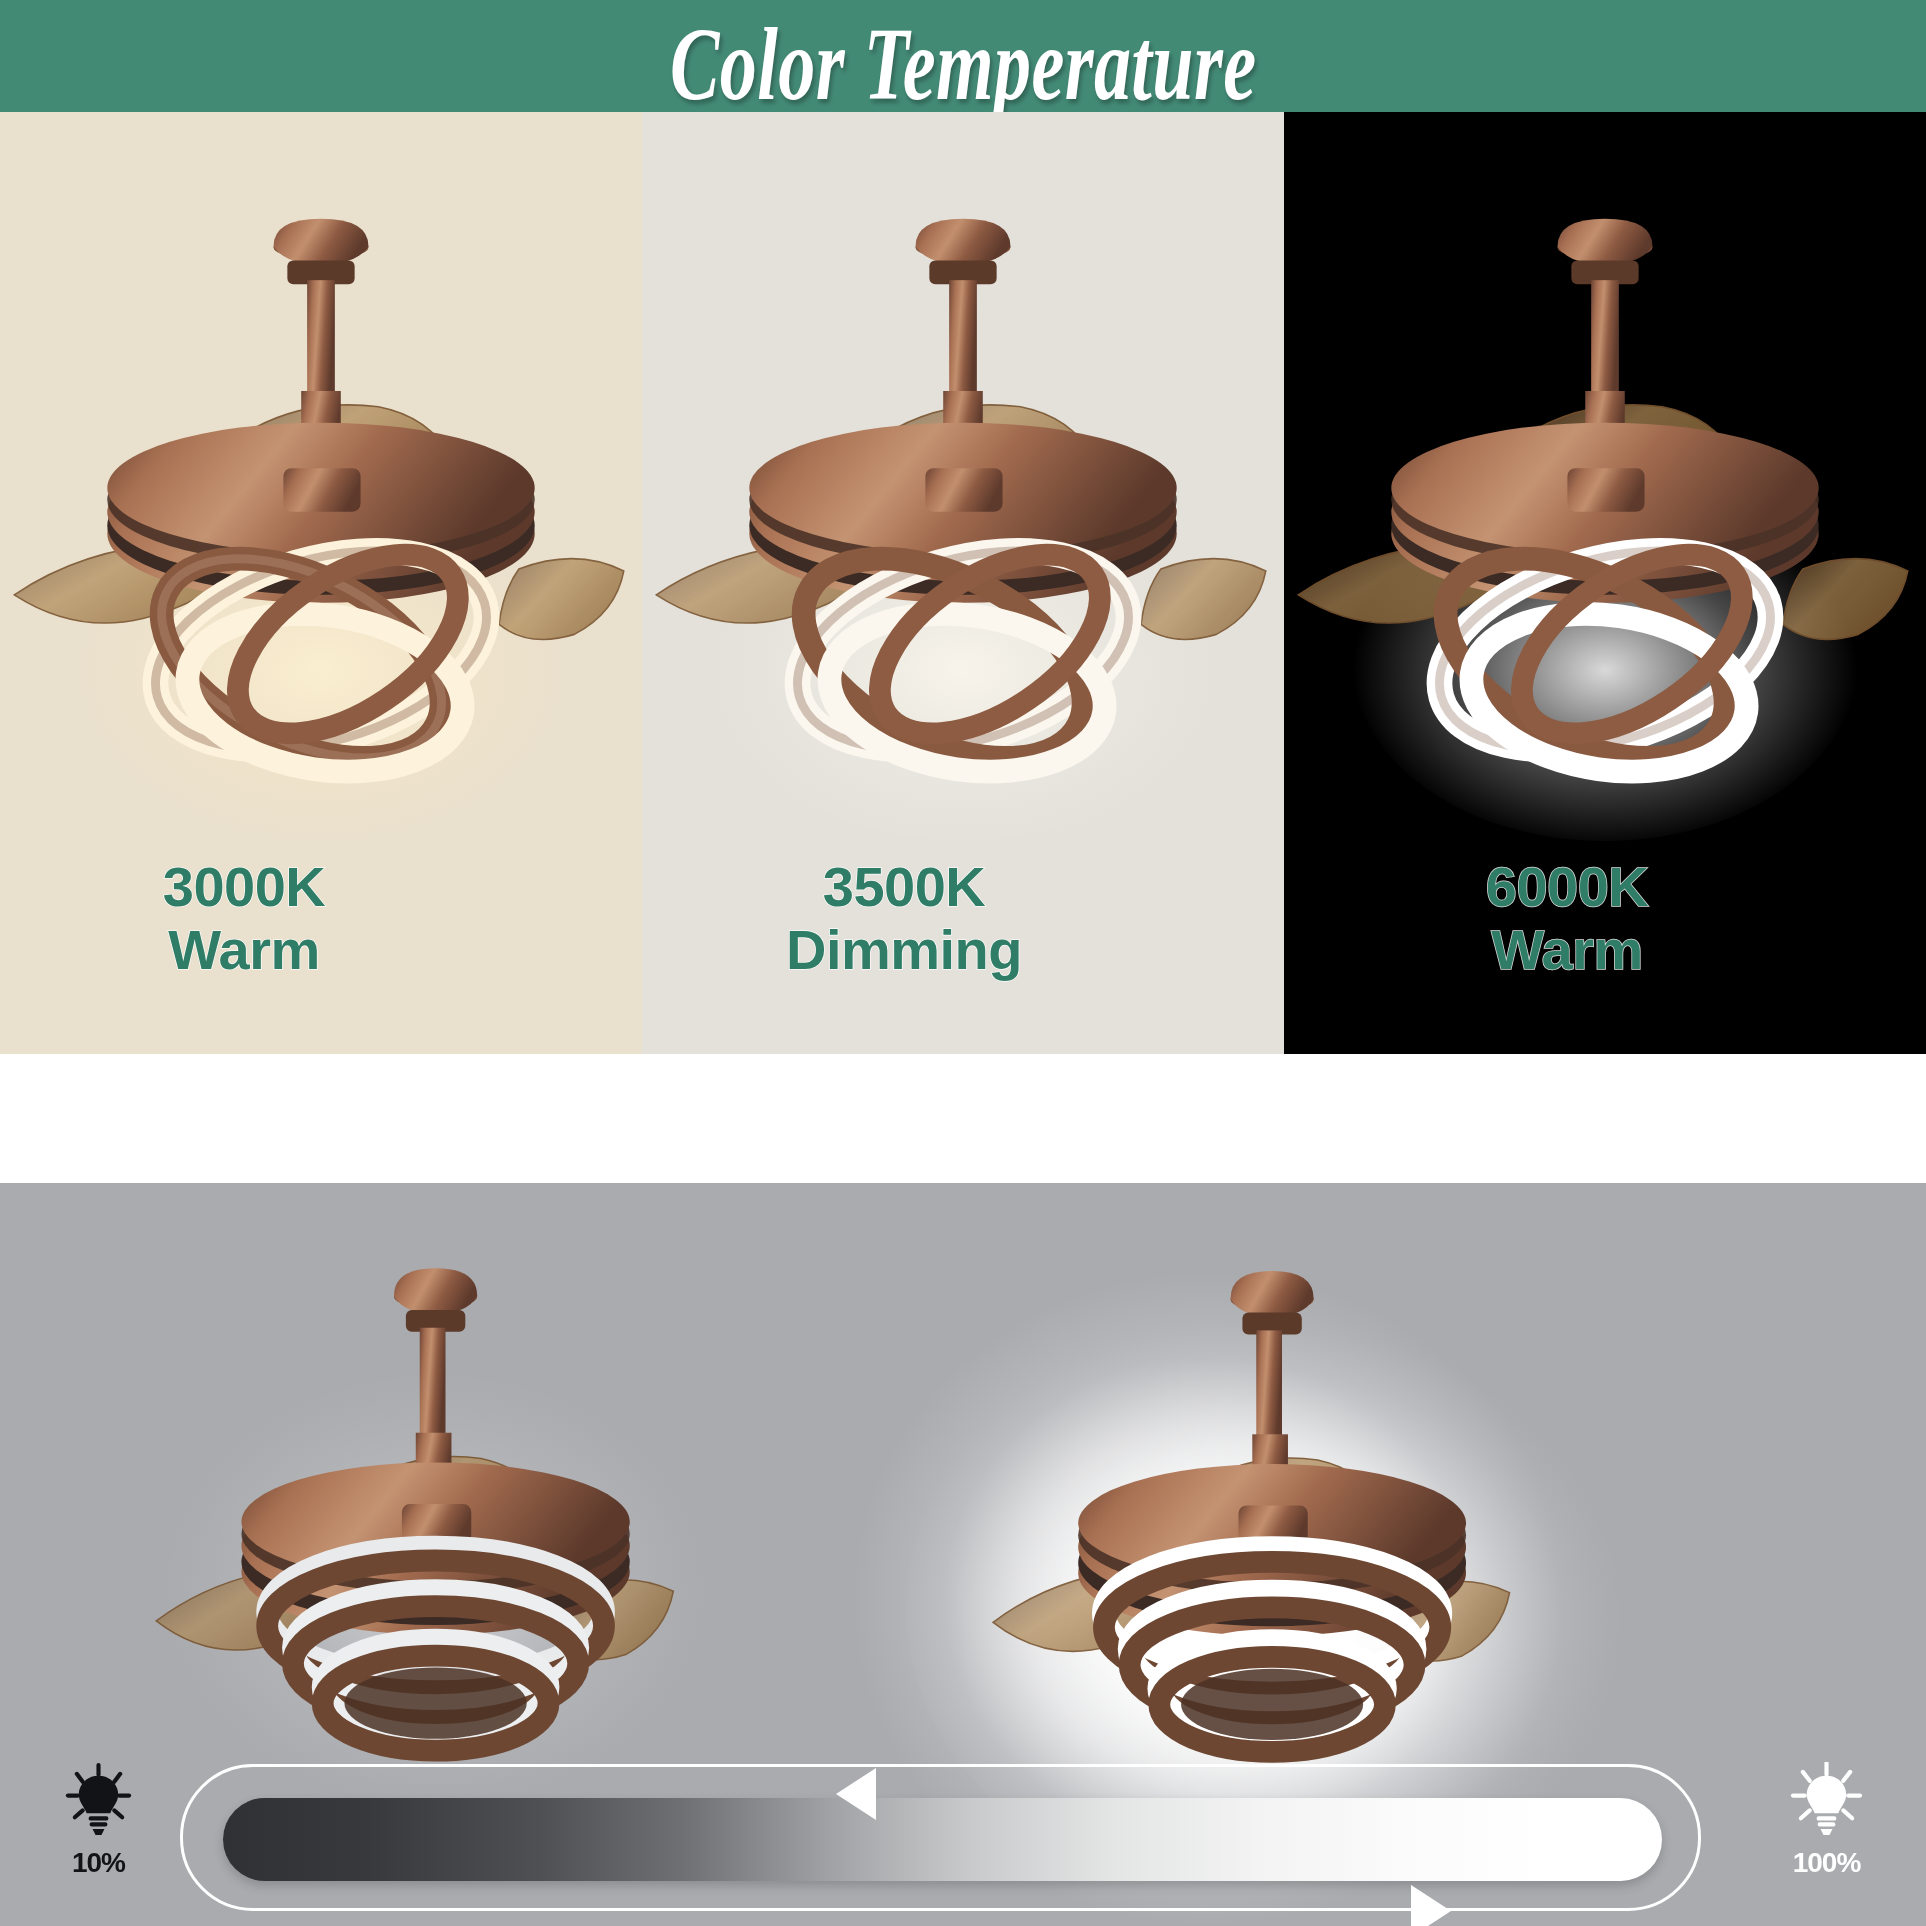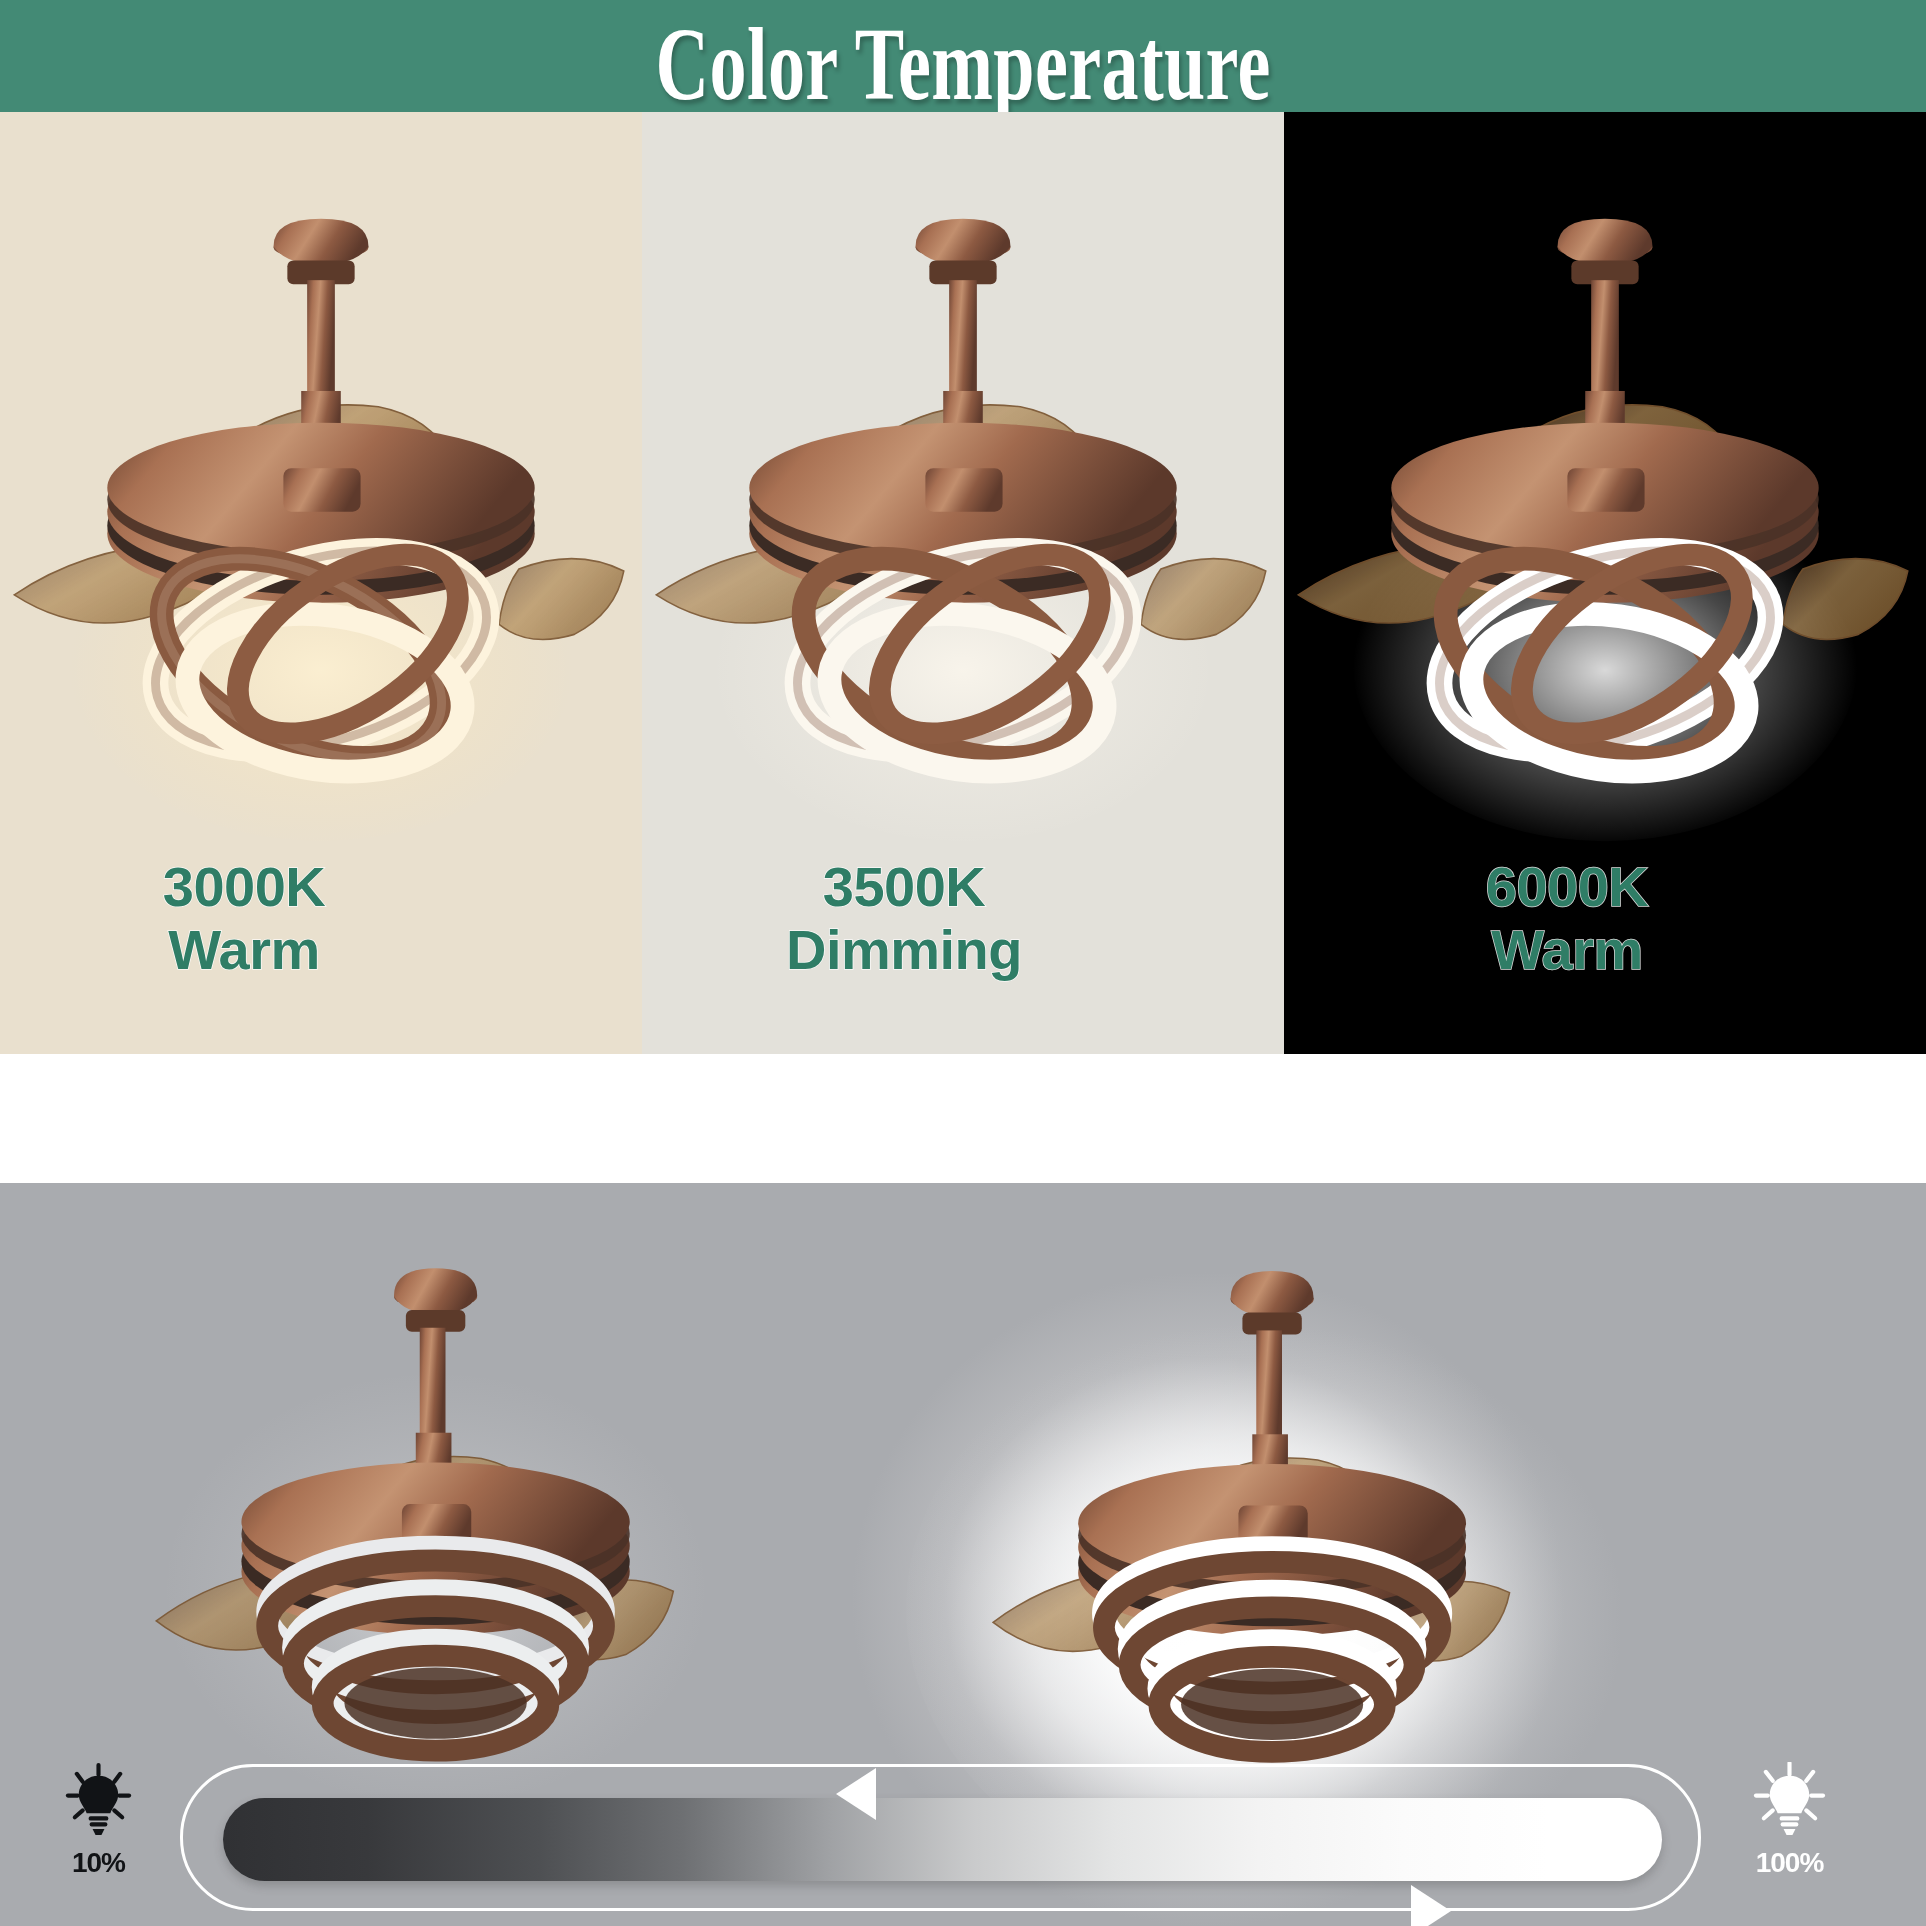--- a/index.html
+++ b/index.html
@@ -9,20 +9,21 @@
     background:#ffffff;
     overflow:hidden;
   }
   #page { position:relative; width:1927px; height:1927px; overflow:hidden; }
 
   
   .banner {
     position:absolute; left:0; width:1927px;
     display:flex; align-items:center; justify-content:center;
     background:#438a75;
+    font-style:italic;
   }
   .banner .banner-title {
     color:#ffffff;
     font-family:"Liberation Serif", serif;
     font-weight:700;
     letter-spacing:0.5px;
     transform:scaleX(0.72);
     transform-origin:center;
     text-shadow:3px 4px 5px rgba(0,0,0,0.28);
     white-space:nowrap;
@@ -73,21 +74,21 @@
   }
   #dim-fan-left  { position:absolute; left:79px;  top:10px; }
   #dim-fan-right { position:absolute; left:896px; top:0px; }
 
   
   #slider-area {
     position:absolute; left:0; top:1752px; width:1927px; height:174px;
   }
   .bulb-block { position:absolute; top:10px; text-align:center; width:129px; }
   #bulb-low  { left:34px; }
-  #bulb-high { left:1725px; }
+  #bulb-high { left:1762px; }
   .bulb-pct { font-weight:700; font-size:28px; margin-top:4px; letter-spacing:-1px; }
   #bulb-low  .bulb-pct { color:#111316; }
   #bulb-high .bulb-pct { color:#ffffff; }
 
   #slider-track {
     position:absolute; left:180px; top:12px; width:1521px; height:147px;
     border:3.5px solid #ffffff; border-radius:73px;
     background:transparent;
   }
   #slider-fill {

